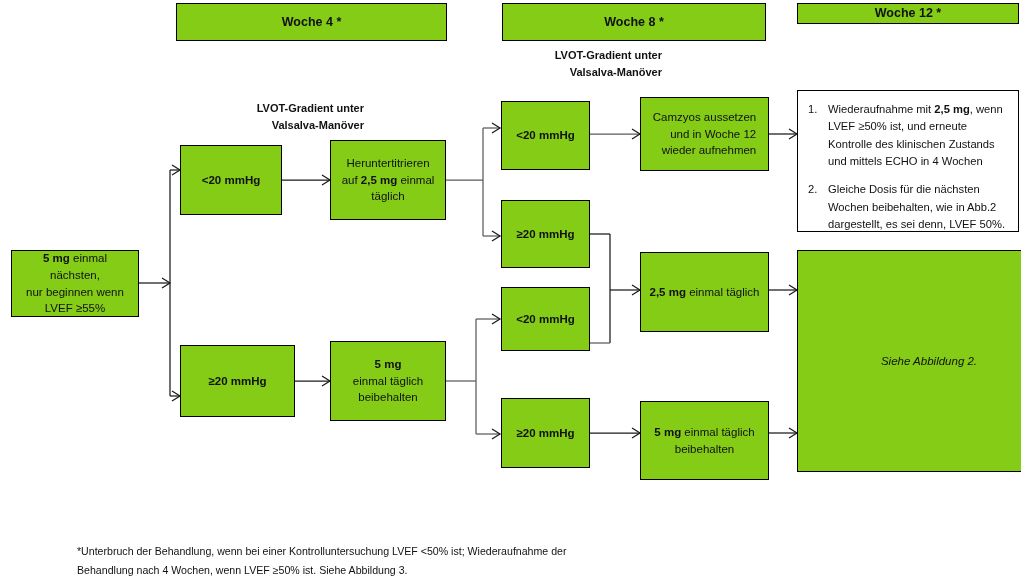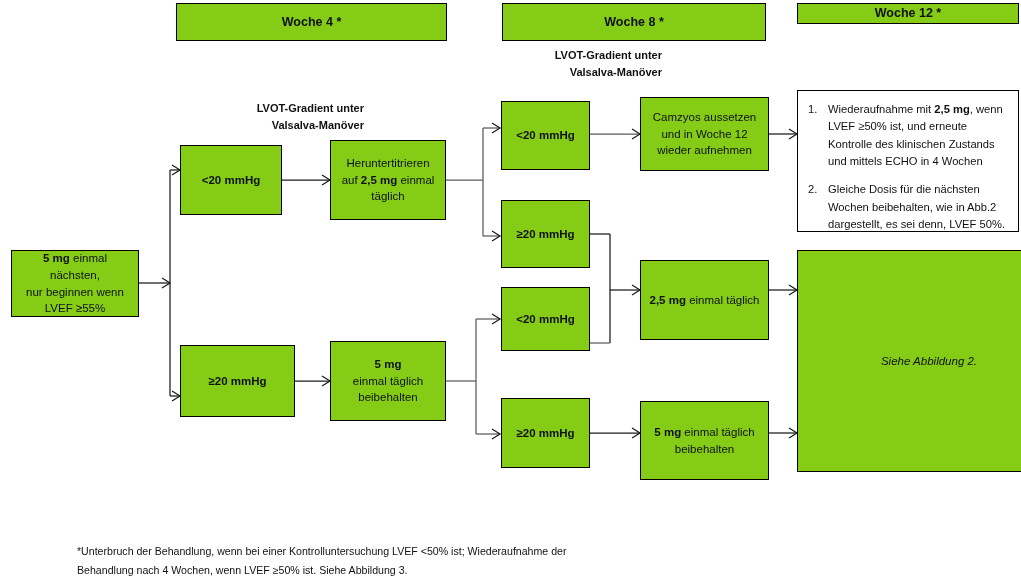--- a/index.html
+++ b/index.html
@@ -213,29 +213,29 @@
   </div>
 
   <div class="box b" style="left:501px; top:287px; width:89px; height:64px;">
     <span class="inner">&lt;20 mmHg</span>
   </div>
 
   <div class="box b" style="left:501px; top:398px; width:89px; height:70px;">
     <span class="inner">≥20 mmHg</span>
   </div>
 
-  <div class="box" style="left:640px; top:97px; width:129px; height:74px;">
+  <div class="box" style="left:640px; top:97px; width:129px; height:74px;text-align:right;">
     <span class="inner">
       <span>Camzyos aussetzen</span><br>
       <span>und in Woche 12</span><br>
       <span>wieder aufnehmen</span>
     </span>
   </div>
 
-  <div class="box" style="left:640px; top:260px; width:129px; height:80px;">
+  <div class="box" style="left:640px; top:252px; width:129px; height:80px;">
     <span class="inner">
       <span class="b">2,5 mg</span><span> einmal täglich</span>
     </span>
   </div>
 
   <div class="box" style="left:640px; top:401px; width:129px; height:79px;">
     <span class="inner">
       <span class="b">5 mg</span><span> einmal täglich</span><br>
       <span>beibehalten</span>
     </span>

